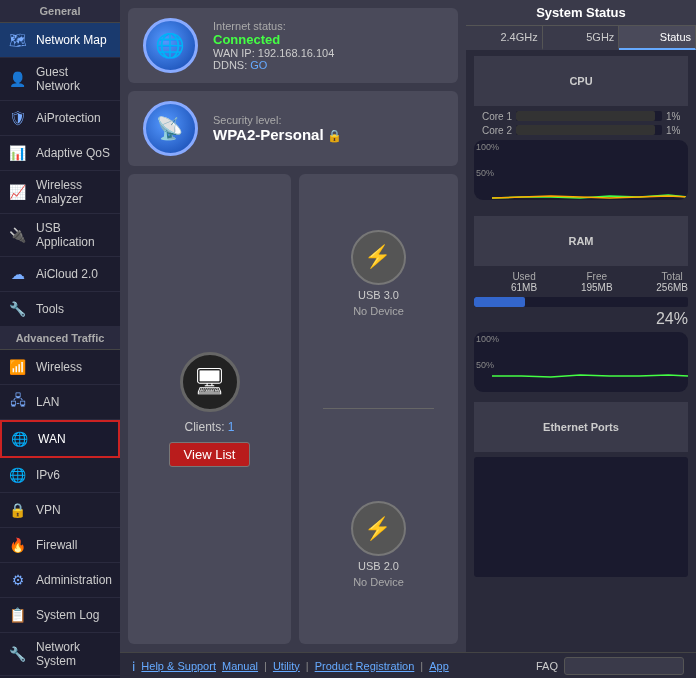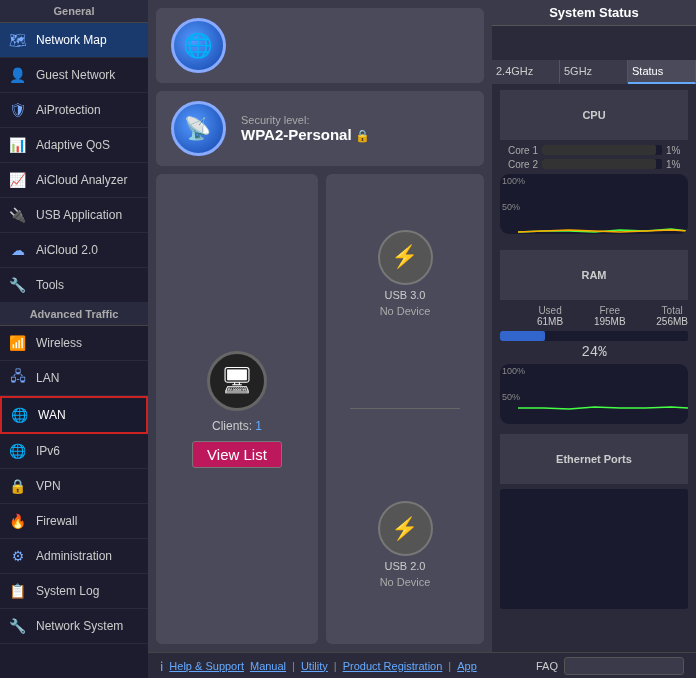--- a/index.html
+++ b/index.html
@@ -16,21 +16,21 @@
 
     
     .main-container {
       display: flex;
       flex: 1;
       overflow: hidden;
     }
 
     
     .sidebar {
-      width: 148px;
+      width: 120px;
       background: #1c1c2e;
       display: flex;
       flex-direction: column;
       flex-shrink: 0;
       overflow-y: auto;
     }
     .sidebar-section-title {
       background: #2a2a3e;
       color: #aaa;
       font-size: 11px;
@@ -182,26 +182,26 @@
       border: 3px solid #666;
       display: flex;
       align-items: center;
       justify-content: center;
       color: #fff;
       font-size: 26px;
     }
     .clients-text { color: #ccc; font-size: 12px; }
     .clients-count { color: #66aaff; }
     .view-list-btn {
-      background: #be185d;
+      background: #b91c1c;
       color: #fff;
       border: 1px solid #777;
       border-radius: 3px;
       padding: 4px 14px;
-      font-size: 15px;
+      font-size: 13px;
       cursor: pointer;
     }
 
     
     .usb-box {
       background: #4a4a5a;
       border-radius: 6px;
       flex: 1;
       display: flex;
       flex-direction: column;
@@ -230,21 +230,21 @@
     .usb-label { color: #ccc; font-size: 11px; text-align: center; }
     .usb-status { color: #aaa; font-size: 11px; }
     .usb-divider {
       width: 80%;
       height: 1px;
       background: #666;
     }
 
     
     .right-panel {
-      width: 204px;
+      width: 230px;
       background: #2a2a3a;
       display: flex;
       flex-direction: column;
       flex-shrink: 0;
       overflow: hidden;
     }
     .right-panel-title {
       background: #3a3a4a;
       color: #fff;
       font-size: 13px;
@@ -254,29 +254,28 @@
       border-bottom: 1px solid #555;
     }
 
     
     .status-tabs {
       display: flex;
       background: #2a2a3a;
     }
     .status-tab {
       flex: 1;
-      text-align: left;
+      text-align: right;
       padding: 5px 4px;
       color: #ccc;
       font-size: 11px;
       cursor: pointer;
       border-bottom: 2px solid transparent;
       background: #3a3a4a;
       border-right: 1px solid #555;
-      margin-top: 34px;
     }
     .status-tab.active {
       background: #4a4a5a;
       color: #fff;
       border-bottom: 2px solid #66aaff;
     }
 
     
     .status-section {
       padding: 6px 8px;
@@ -356,21 +355,21 @@
       background: #1a1a2e;
       border-radius: 2px;
       overflow: hidden;
       margin-bottom: 3px;
     }
     .ram-bar-fill {
       height: 100%;
       background: #3366cc;
       border-radius: 2px;
     }
-    .ram-pct { color: #ccc; font-size: 14px; text-align: center; font-family: Liberation Mono, monospace; }
+    .ram-pct { color: #ccc; font-size: 16px; text-align: right; }
 
     
     .ethernet-section {
       padding: 0 8px 6px 8px;
       flex: 1;
     }
     .ethernet-content {
       background: #1a1a2e;
       border-radius: 3px;
       height: 120px;
@@ -420,21 +419,21 @@
     <div class="sidebar-item">
       <div class="sidebar-icon">🛡</div>
       <span class="sidebar-label">AiProtection</span>
     </div>
     <div class="sidebar-item">
       <div class="sidebar-icon">📊</div>
       <span class="sidebar-label">Adaptive QoS</span>
     </div>
     <div class="sidebar-item">
       <div class="sidebar-icon">📈</div>
-      <span class="sidebar-label">AiCloud Analyzer</span>
+      <span class="sidebar-label">Wireless Analyzer</span>
     </div>
     <div class="sidebar-item">
       <div class="sidebar-icon">🔌</div>
       <span class="sidebar-label">USB Application</span>
     </div>
     <div class="sidebar-item">
       <div class="sidebar-icon">☁</div>
       <span class="sidebar-label">AiCloud 2.0</span>
     </div>
     <div class="sidebar-item">
@@ -482,20 +481,29 @@
     </div>
   </div>
 
   <div class="content-area">
     <div class="main-content">
 
       <div class="center-panel">
 
         <div class="status-box">
           <div class="globe-icon">🌐</div>
+          <div class="status-info">
+            <div class="label">Internet status:</div>
+            <div class="connected">Connected</div>
+            <div class="detail">WAN IP: 192.168.16.104</div>
+            <div class="ddns">
+              <span>DDNS:</span>
+              <span class="go-link">GO</span>
+            </div>
+          </div>
         </div>
 
         <div class="security-box">
           <div class="router-icon">📡</div>
           <div class="security-info">
             <div class="label">Security level:</div>
             <div class="wpa">
               <span>WPA2-Personal</span>
               <span class="lock-icon">🔒</span>
             </div>

